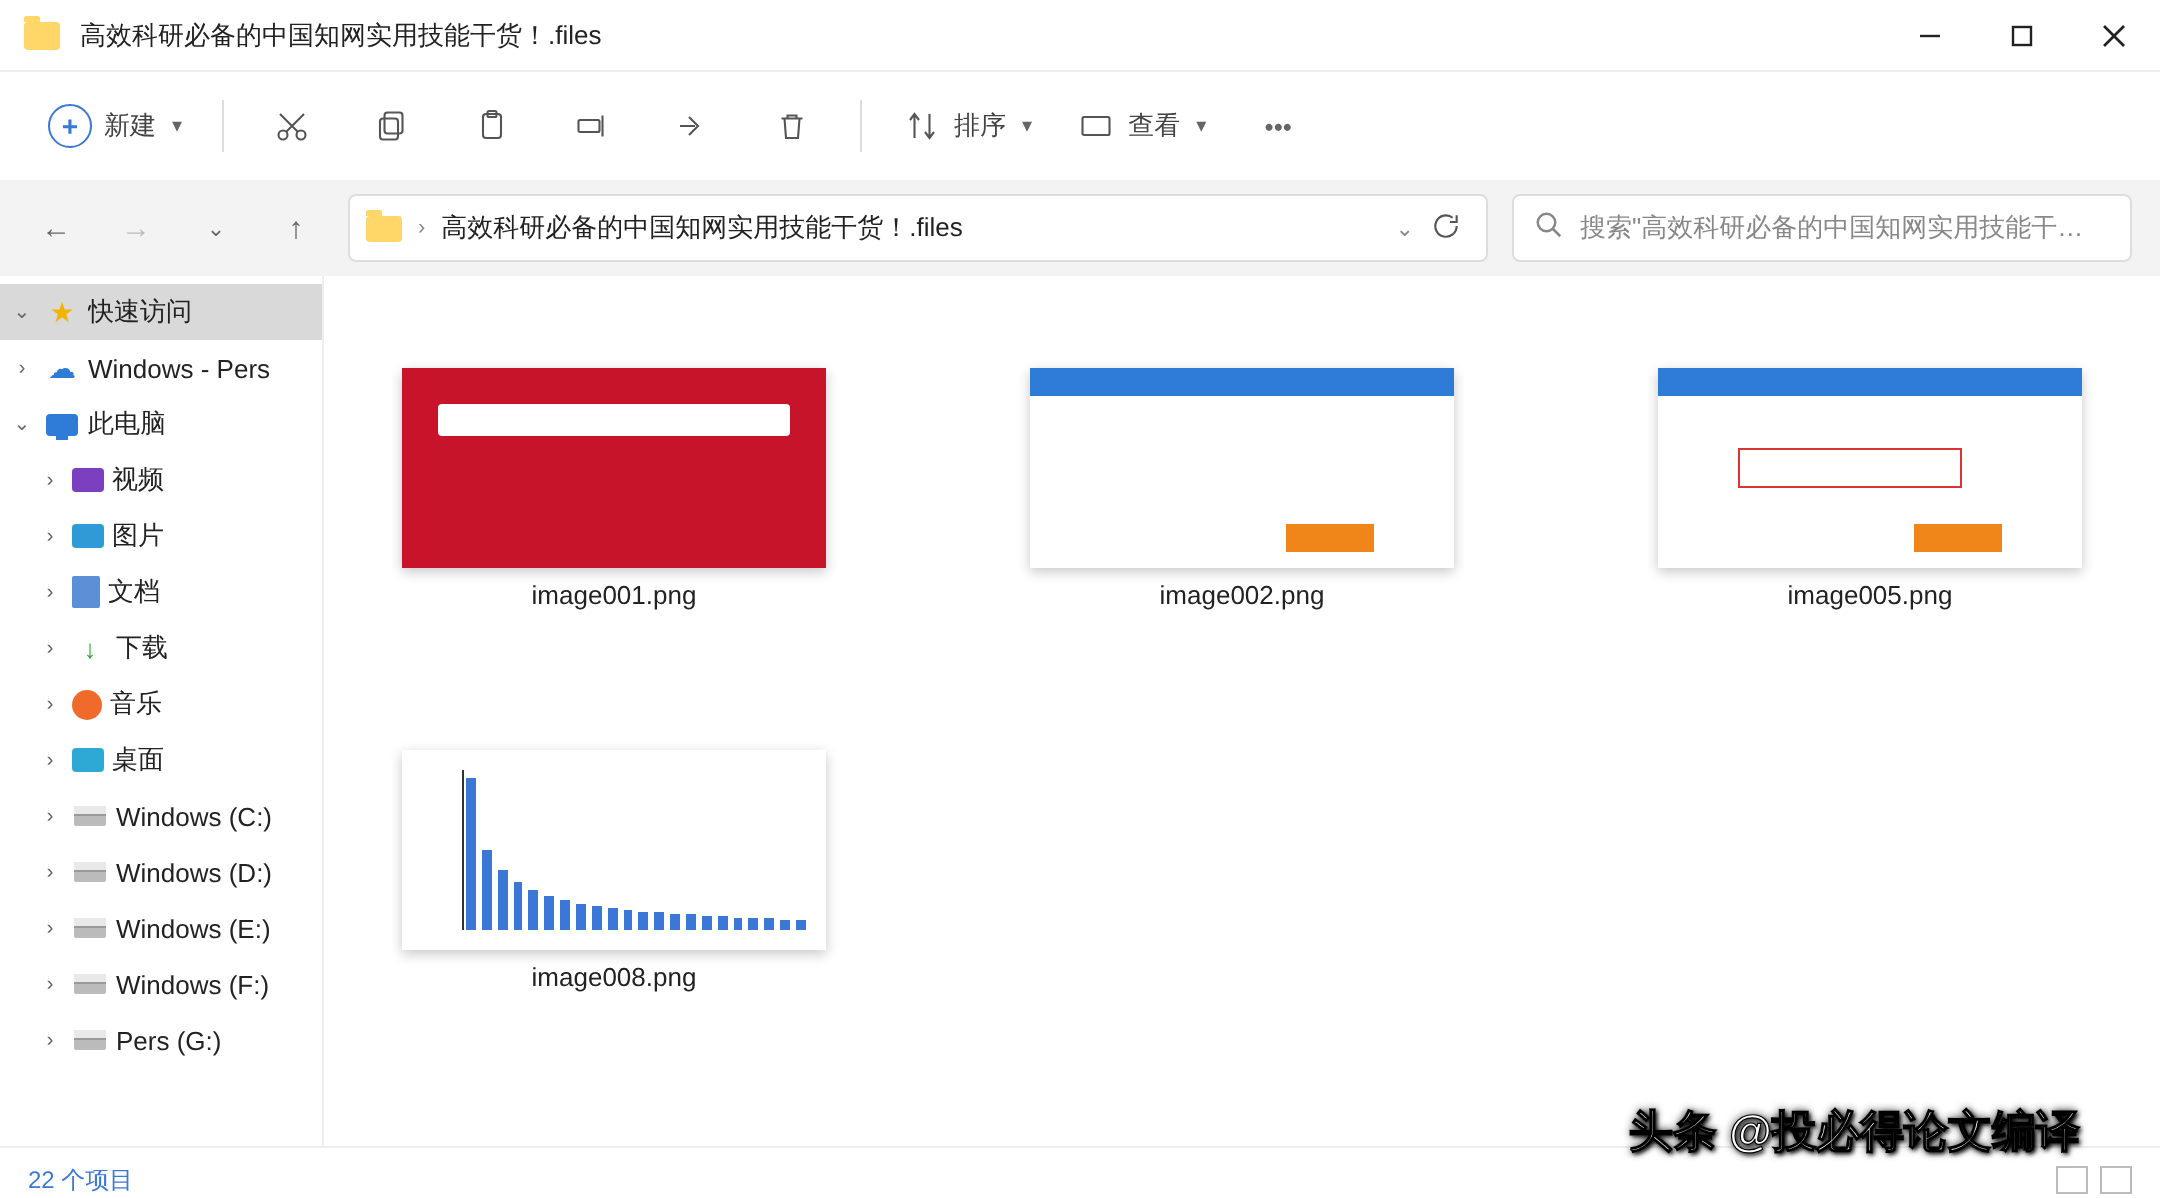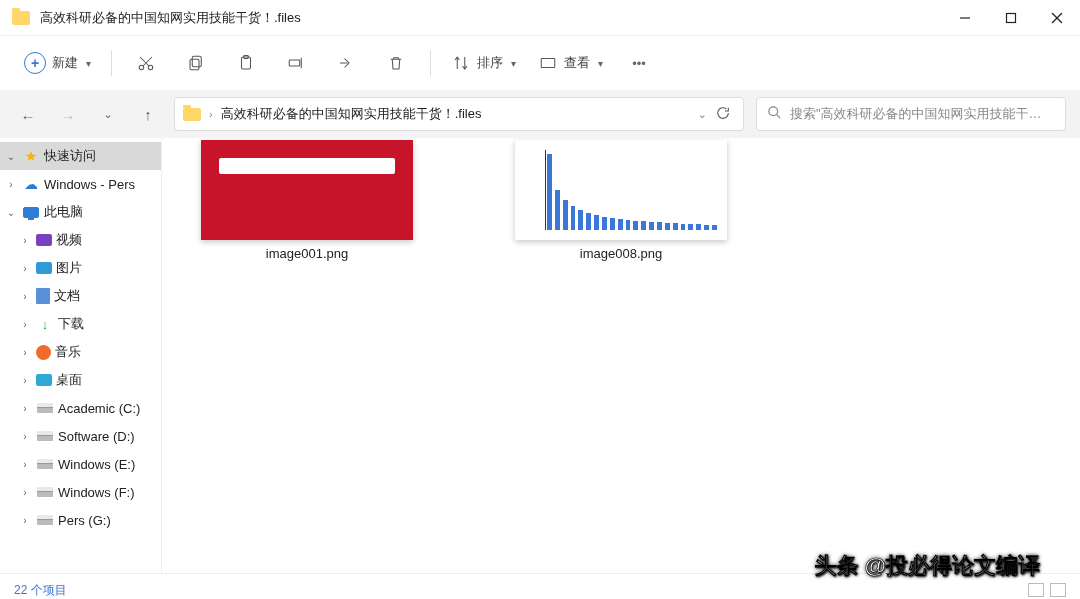--- a/index.html
+++ b/index.html
@@ -50,21 +50,21 @@
 .star { color:#f5b301; font-size:14px;}
 .cloud { color:#2e7cd6; font-size:14px;}
 .monitor { width:16px; height:11px; background:#2e7cd6; border:1px solid #2e7cd6; border-radius:2px; position:relative;}
 .monitor:after{content:"";position:absolute;bottom:-3px;left:4px;width:6px;height:2px;background:#2e7cd6;}
 .disk { width:16px; height:10px; background:#bbb; border-radius:1px; position:relative;}
 .disk:before{content:"";position:absolute;top:0;left:0;right:0;height:4px;background:#e9e9e9;border-bottom:1px solid #999;}
 
 
 .content { flex:1; overflow:auto; padding: 2px 18px 10px 18px;}
 .grid { display:grid; grid-template-columns: repeat(3, 1fr); gap: 26px 60px; }
-.item { display:flex; flex-direction:column; align-items:center; gap:6px;}
+.item { display:flex; flex-direction:column; align-items:center; gap:6px;margin-top:44px;}
 .thumb { width:212px; height:100px; background:#fff; box-shadow:0 2px 6px rgba(0,0,0,.22); display:flex; align-items:center; justify-content:center; overflow:hidden; position:relative;}
 .caption { font-size:13px; color:#222;}
 
 
 .t-red { background: linear-gradient(#c8142a,#c8142a); }
 .t-red:after{content:"";position:absolute;top:18px;left:18px;right:18px;height:16px;background:#fff;border-radius:2px;}
 .t-cnki { background:#fff;}
 .t-cnki:before{content:"";position:absolute;top:0;left:0;right:0;height:14px;background:#2e7cd6;}
 .t-cnki .bar{position:absolute;bottom:8px;right:40px;width:44px;height:14px;background:#f08519;}
 .t-cnki.alt .bar{right:80px;}
@@ -266,28 +266,28 @@
     <div class="srow indent1">
         <span class="tw">›</span>
         <span class="ic" style="background:#2ea9d6;width:16px;height:12px;border-radius:2px;"></span>
         <span class="lbl">桌面</span>
       </div>
     <div class="srow indent1">
         <span class="tw">›</span>
         <span class="ic">
           <span class="disk"></span>
         </span>
-        <span class="lbl">Academic (C:)</span>
-      </div>
-    <div class="srow indent1">
-        <span class="tw">›</span>
-        <span class="ic">
-          <span class="disk"></span>
-        </span>
-        <span class="lbl">Software (D:)</span>
+        <span class="lbl">Windows (C:)</span>
+      </div>
+    <div class="srow indent1">
+        <span class="tw">›</span>
+        <span class="ic">
+          <span class="disk"></span>
+        </span>
+        <span class="lbl">Windows (D:)</span>
       </div>
     <div class="srow indent1">
         <span class="tw">›</span>
         <span class="ic">
           <span class="disk"></span>
         </span>
         <span class="lbl">Windows (E:)</span>
       </div>
     <div class="srow indent1">
         <span class="tw">›</span>
@@ -304,21 +304,33 @@
         <span class="lbl">Pers (G:)</span>
       </div>
   </div>
 
   <div class="content">
     <div class="grid">
       <div class="item">
         <div class="thumb t-red"></div>
         <div class="caption">image001.png</div>
       </div>
-
+      <div class="item">
+        <div class="thumb t-cnki">
+            <span class="bar"></span>
+          </div>
+        <div class="caption">image002.png</div>
+      </div>
+
+      <div class="item">
+        <div class="thumb t-cnki red-box2">
+            <span class="bar"></span>
+          </div>
+        <div class="caption">image005.png</div>
+      </div>
 
       <div class="item">
         <div class="thumb t-chart">
           <span class="axis"></span>
           <span class="bars">
             <span style="height:76px"></span>
               <span style="height:40px"></span>
               <span style="height:30px"></span>
               <span style="height:24px"></span>
               <span style="height:20px"></span>

